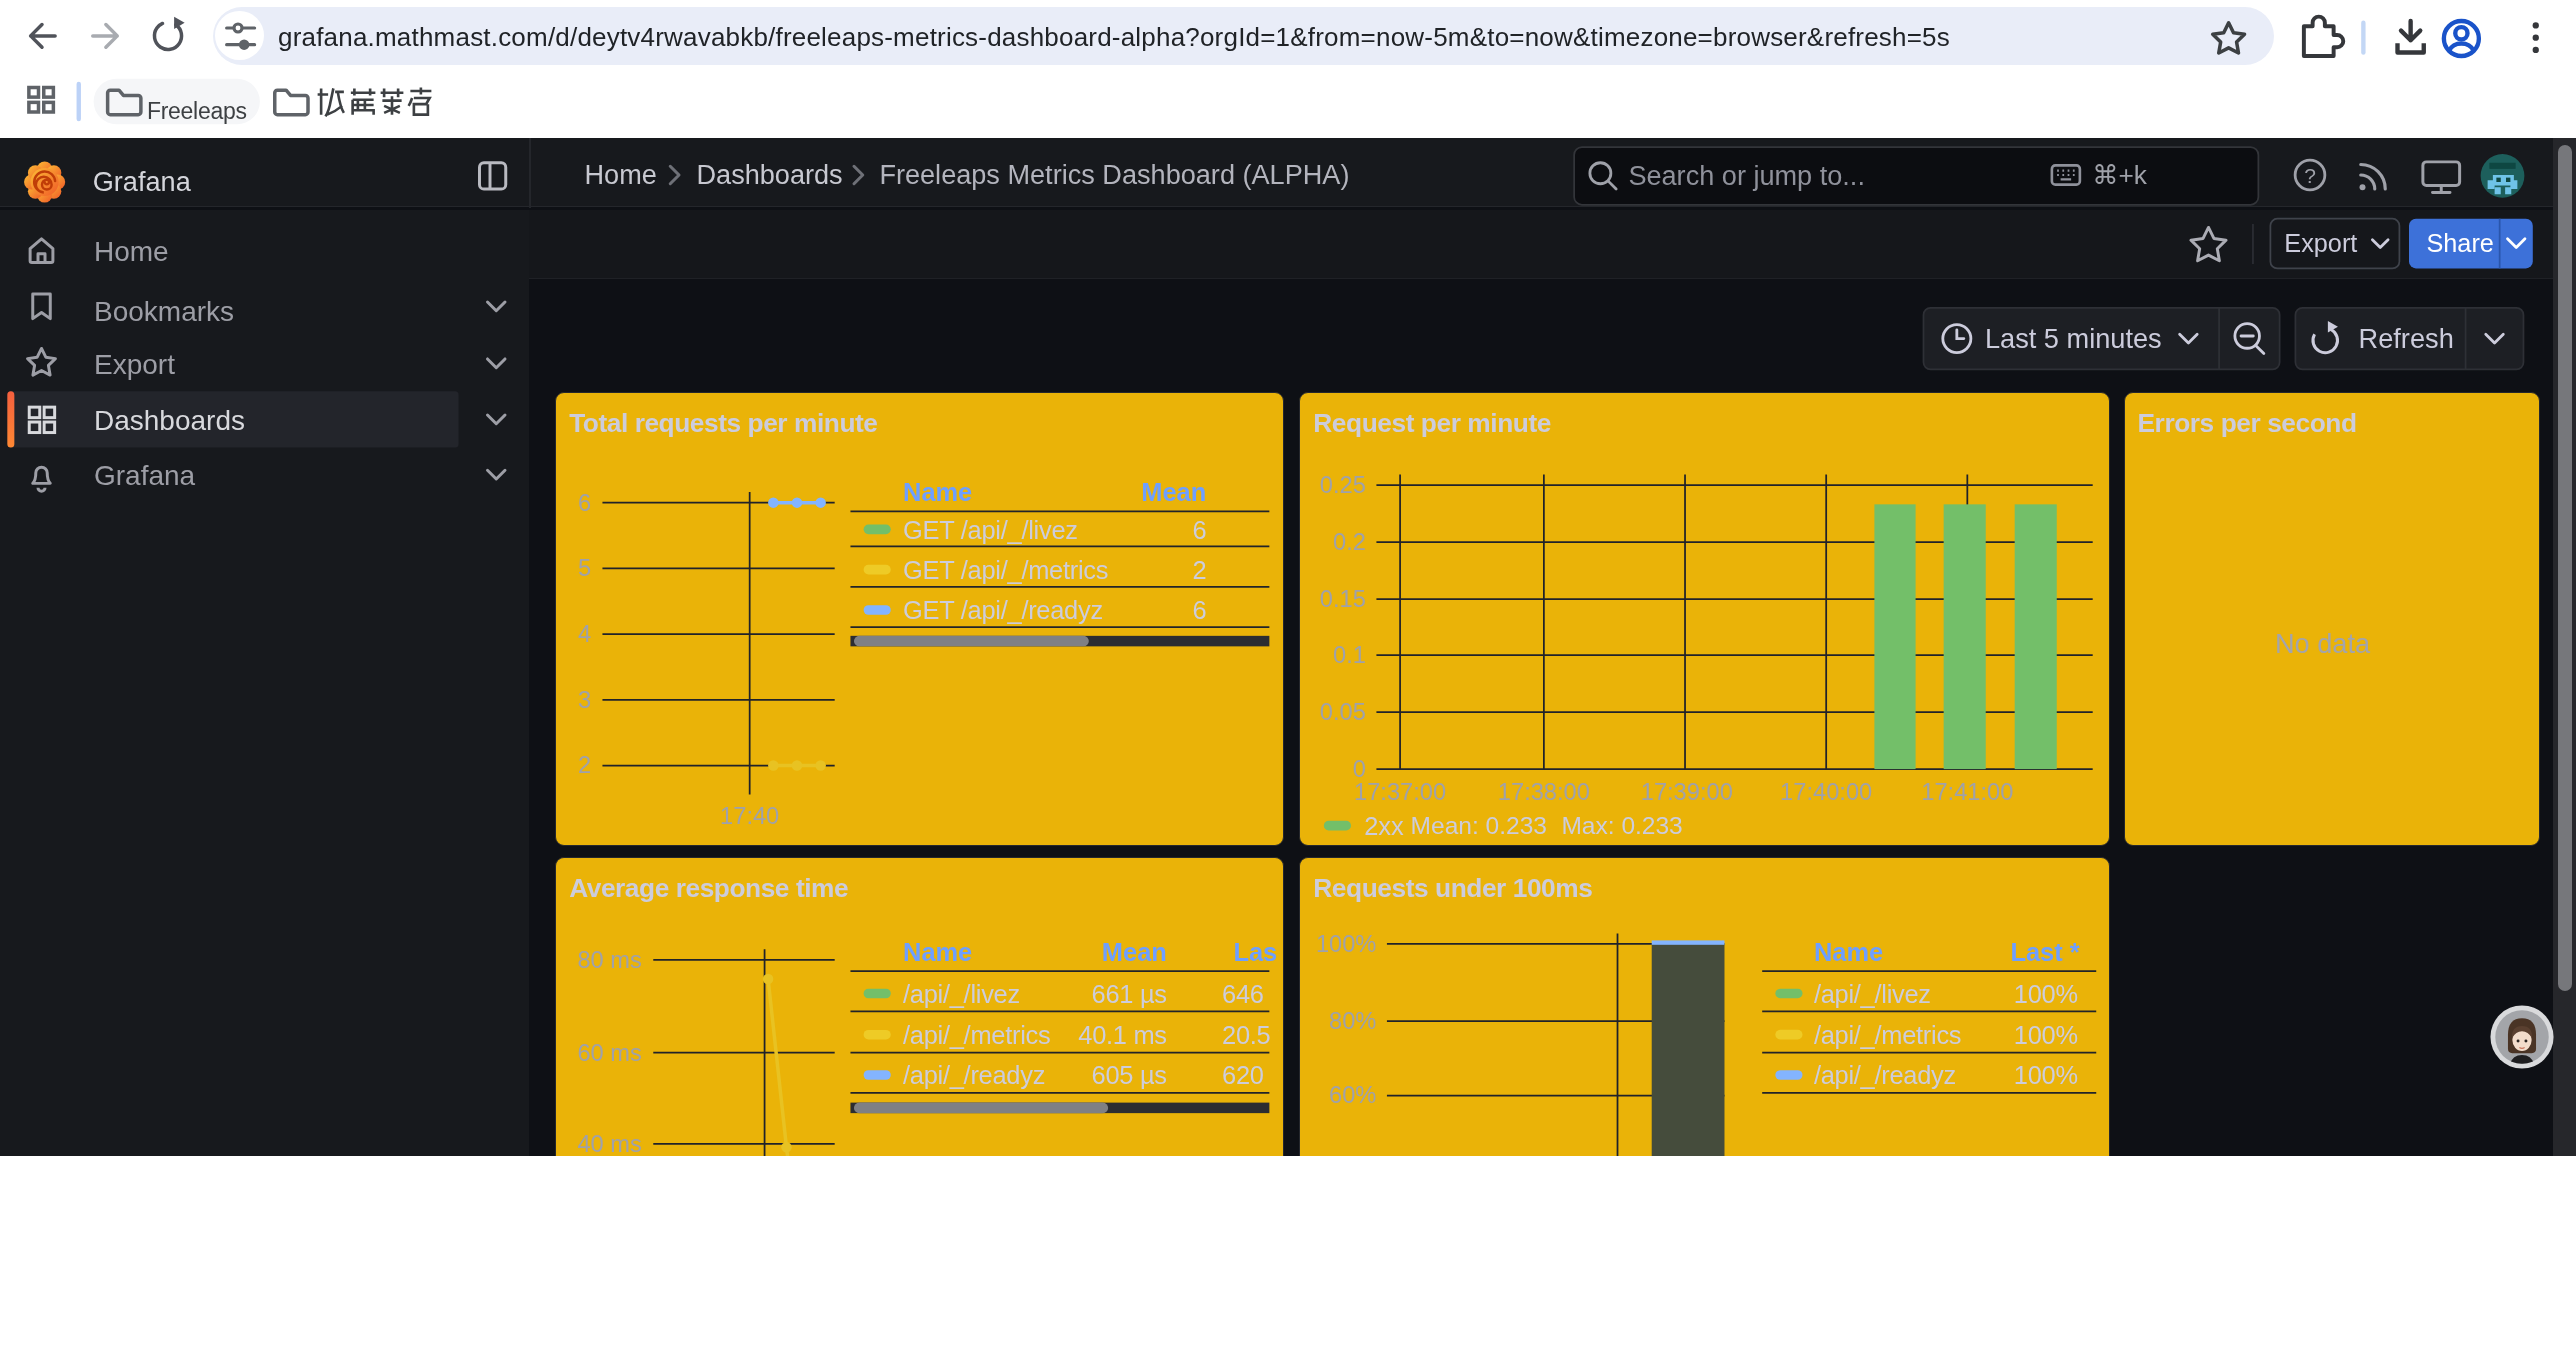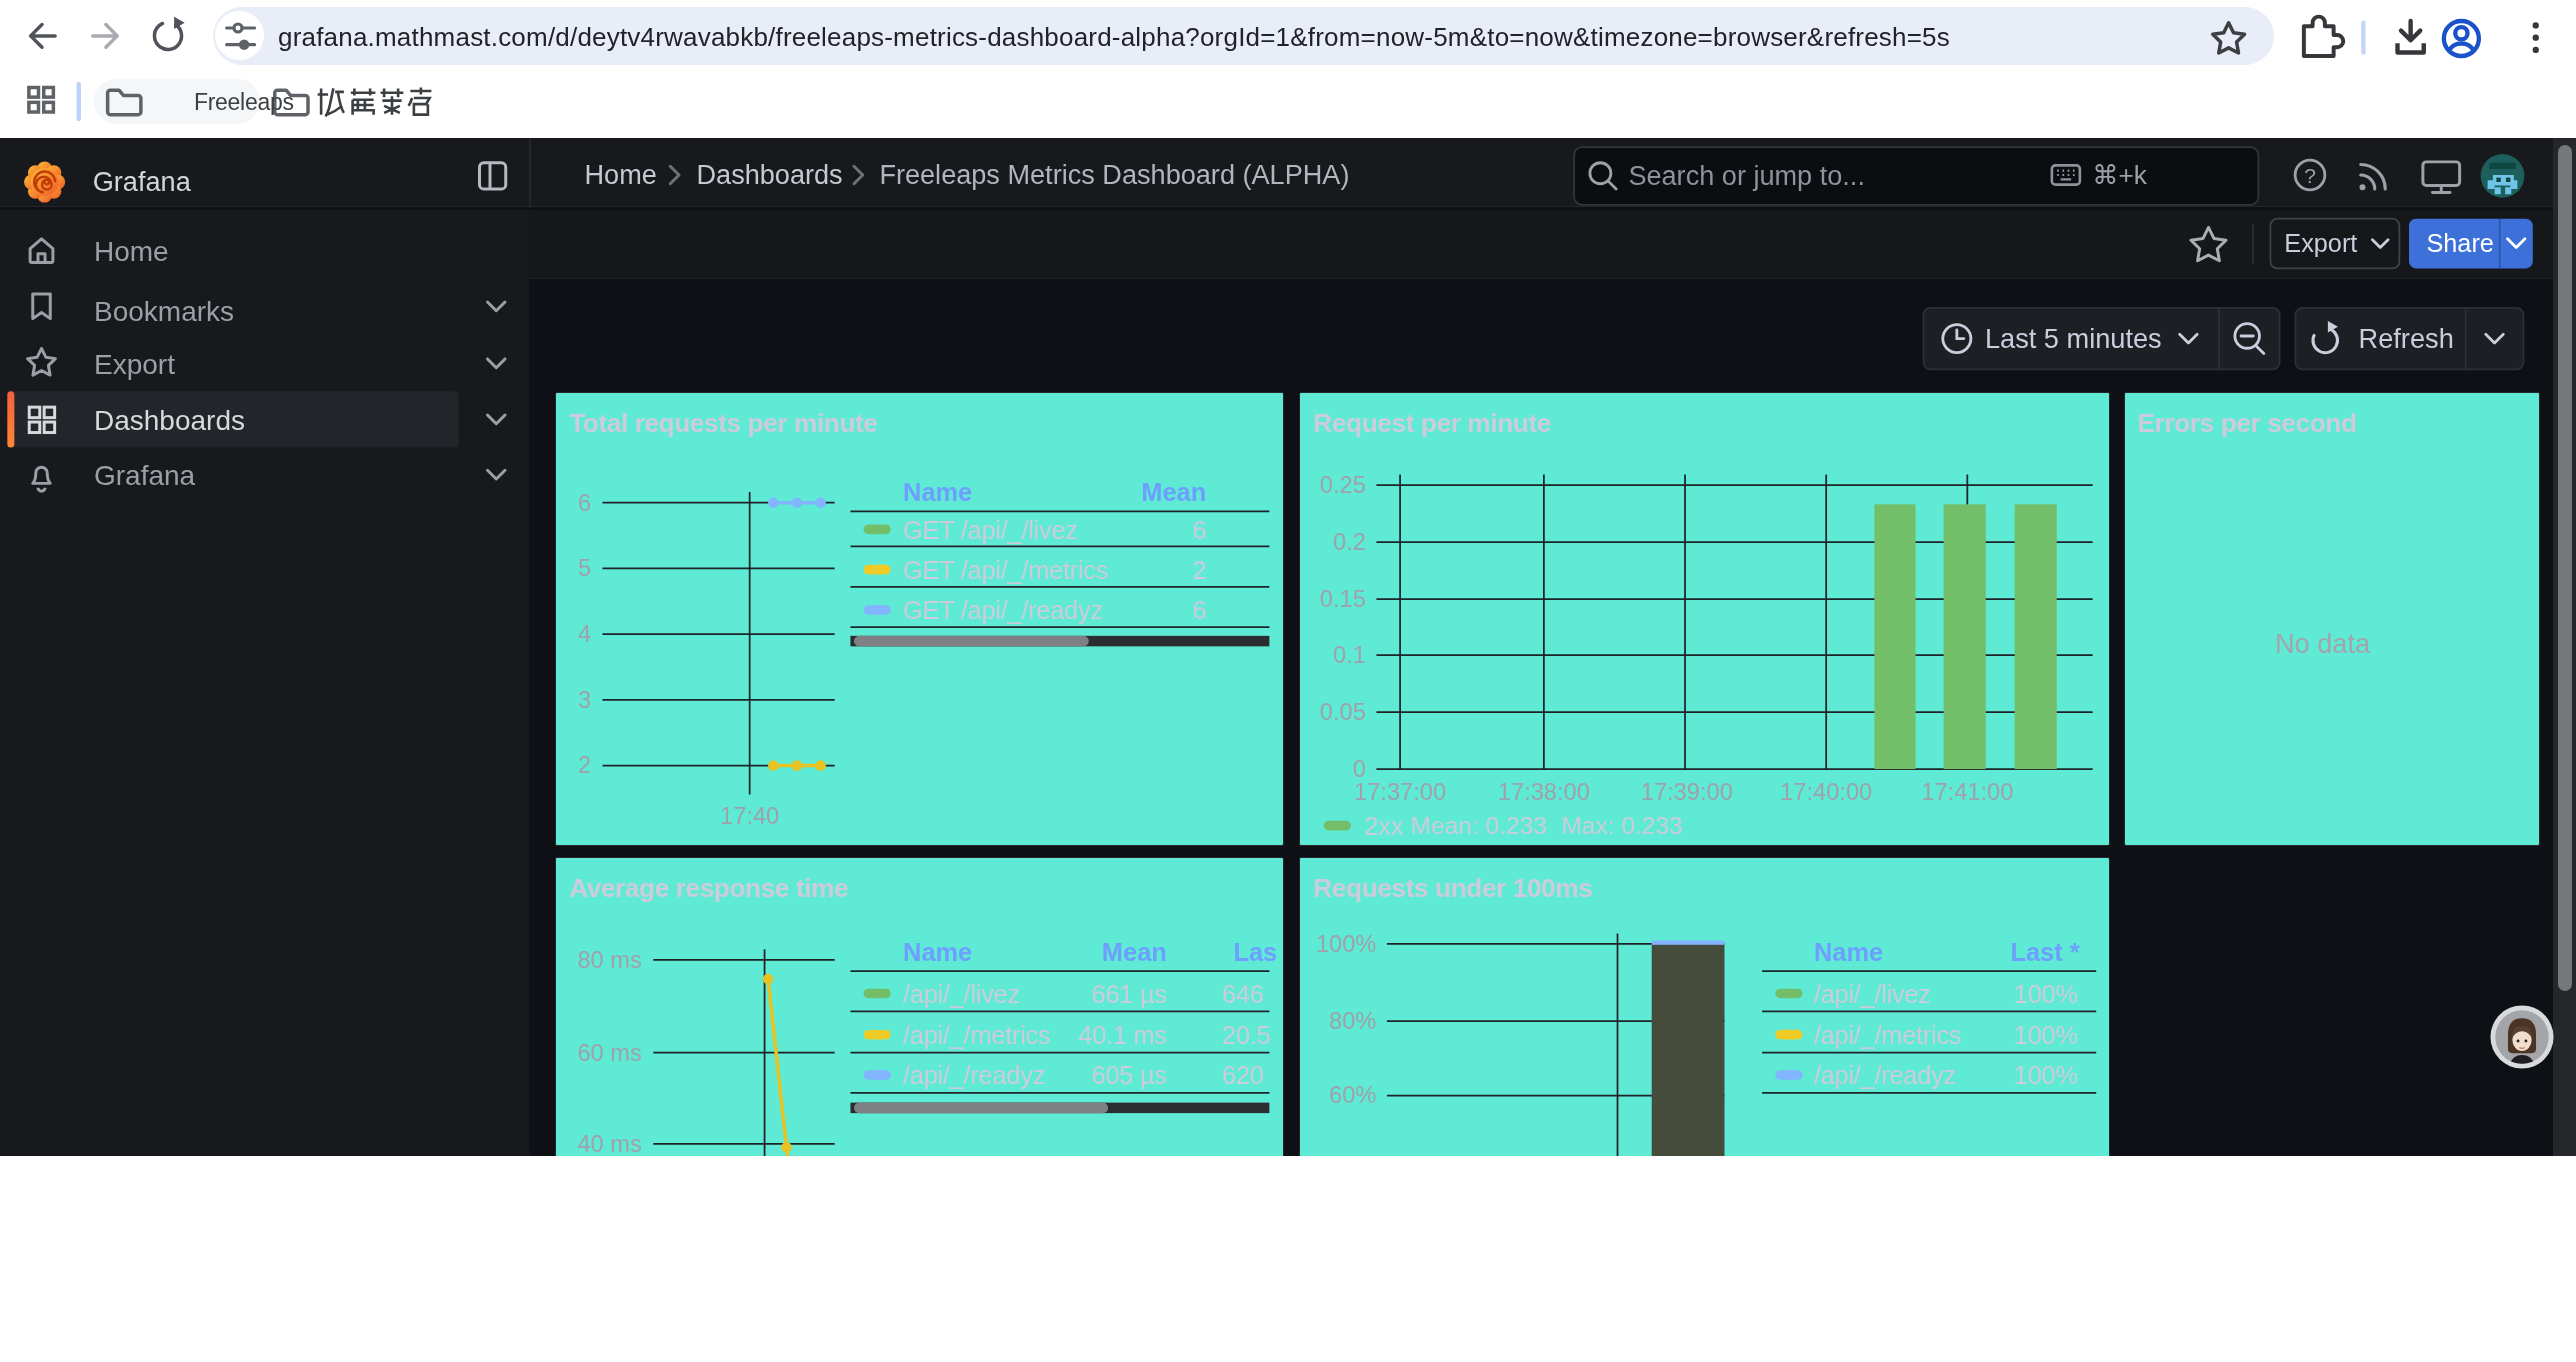--- a/index.html
+++ b/index.html
@@ -3,28 +3,28 @@
 <meta charset="utf-8">
 <style>
   html,body{margin:0;padding:0;}
   #root{position:relative;width:2576px;height:1156px;background:#ffffff;overflow:hidden;
         font-family:"Liberation Sans", sans-serif; -webkit-font-smoothing:antialiased;}
   .abs{position:absolute;}
   
   #pill{left:213px;top:7px;width:2061px;height:58px;border-radius:29px;background:#e9edf8;}
   #sitecirc{left:215px;top:11.4px;width:49px;height:49px;border-radius:50%;background:#ffffff;}
   #url{left:278px;top:22px;font-size:26px;color:#202327;letter-spacing:0.2px;white-space:nowrap;}
-  .bmtext{top:89px;font-size:23px;color:#3d4043;letter-spacing:-0.3px;margin-left:47px;}
+  .bmtext{top:98px;font-size:23px;color:#3d4043;letter-spacing:-0.3px;}
   
   #app{left:0;top:138px;width:2576px;height:1220px;background:#0e1015;border-radius:0 0 14px 14px;overflow:hidden;}
   #topnav{left:0;top:138px;width:2576px;height:68px;background:#17191d;border-bottom:1.8px solid #24262b;}
   #sidebar{left:0;top:210px;width:529px;height:1149px;background:#17191d;}
   #subheader{left:529px;top:210px;width:2047px;height:68px;background:#15171b;border-bottom:1.8px solid #1f2126;}
   #navdivider{left:529px;top:138px;width:1.8px;height:70px;background:#24262b;}
-  .panel{position:absolute;background:#5eead4;border:1.8px solid #25272c;border-radius:2px;}
+  .panel{position:absolute;background:#eab308;border:1.8px solid #25272c;border-radius:9px;}
   svg text{font-family:"Liberation Sans",sans-serif;}
   
   .sitem{position:absolute;left:94px;font-size:28px;color:#9d9ea6;}
 </style>
 </head>
 <body>
 <div id="root">
 
   <div class="abs" style="left:0;top:1344px;width:26px;height:18.4px;background:#919295;"></div>
   <div class="abs" style="left:2550px;top:1344px;width:26px;height:18.4px;background:#55565a;"></div>

